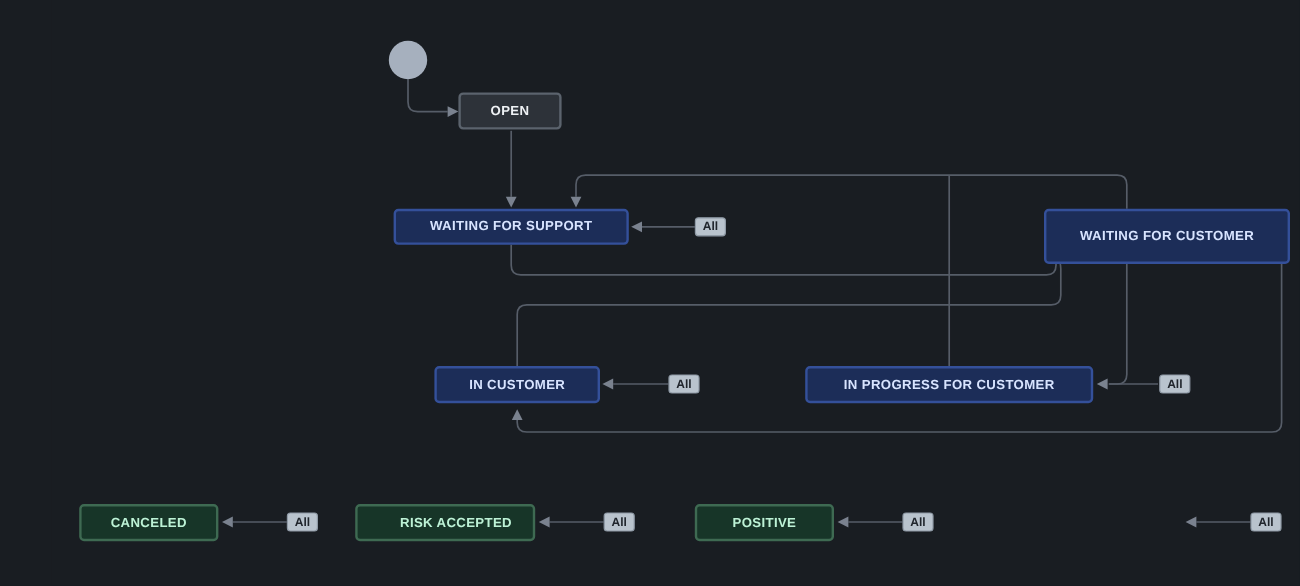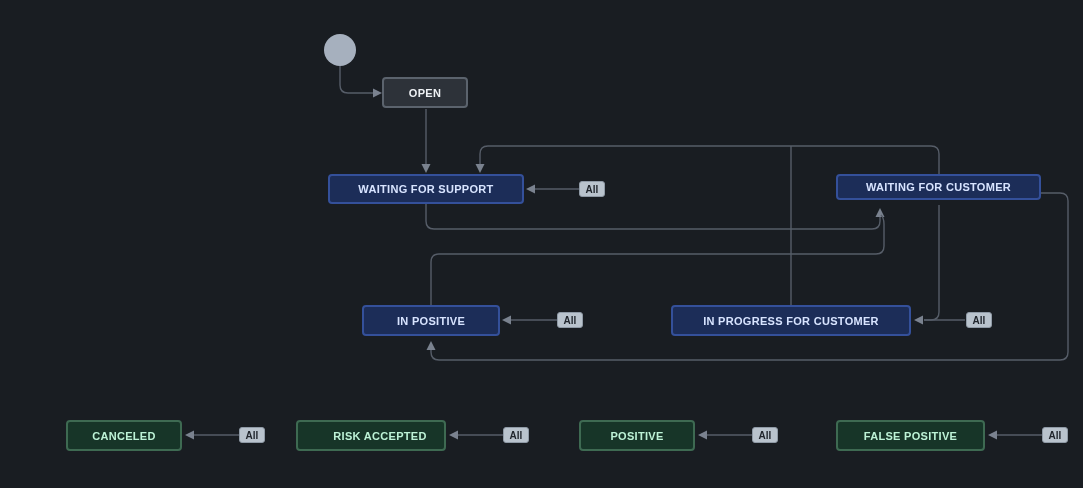--- a/index.html
+++ b/index.html
@@ -105,33 +105,32 @@
       <polygon points="945,435 954,430.5 954,439.5"></polygon>
     </g>
   </svg>
 
   <div class="start-circle" style="left:281px;top:34px;"></div>
 
   <div class="node gray" style="left:339px;top:77px;width:86px;height:31px;">OPEN</div>
 
   <div class="node blue" style="left:285px;top:174px;width:196px;height:30px;">WAITING FOR SUPPORT</div>
 
-  <div class="node blue" style="left:793px;top:174px;width:205px;height:26px;">WAITING FOR CUSTOMER</div>
+  <div class="node blue" style="left:827px;top:174px;width:205px;height:46px;">WAITING FOR CUSTOMER</div>
 
-  <div class="node blue" style="left:319px;top:305px;width:138px;height:31px;">IN POSITIVE</div>
+  <div class="node blue" style="left:319px;top:305px;width:138px;height:31px;">IN CUSTOMER</div>
 
   <div class="node green" style="left:23px;top:420px;width:116px;height:31px;">CANCELED</div>
 
   <div class="node blue" style="left:628px;top:305px;width:240px;height:31px;">IN PROGRESS FOR CUSTOMER</div>
 
   <div class="node green" style="left:253px;top:420px;width:150px;height:31px;padding-left:18px;">RISK ACCEPTED</div>
 
   <div class="node green" style="left:536px;top:420px;width:116px;height:31px;">POSITIVE</div>
 
-  <div class="node green" style="left:793px;top:420px;width:149px;height:31px;">FALSE POSITIVE</div>
 
   <div class="all-badge" style="left:536px;top:181px;">All</div>
 
   <div class="all-badge" style="left:514px;top:312px;">All</div>
 
   <div class="all-badge" style="left:923px;top:312px;">All</div>
 
   <div class="all-badge" style="left:196px;top:427px;">All</div>
 
   <div class="all-badge" style="left:460px;top:427px;">All</div>

